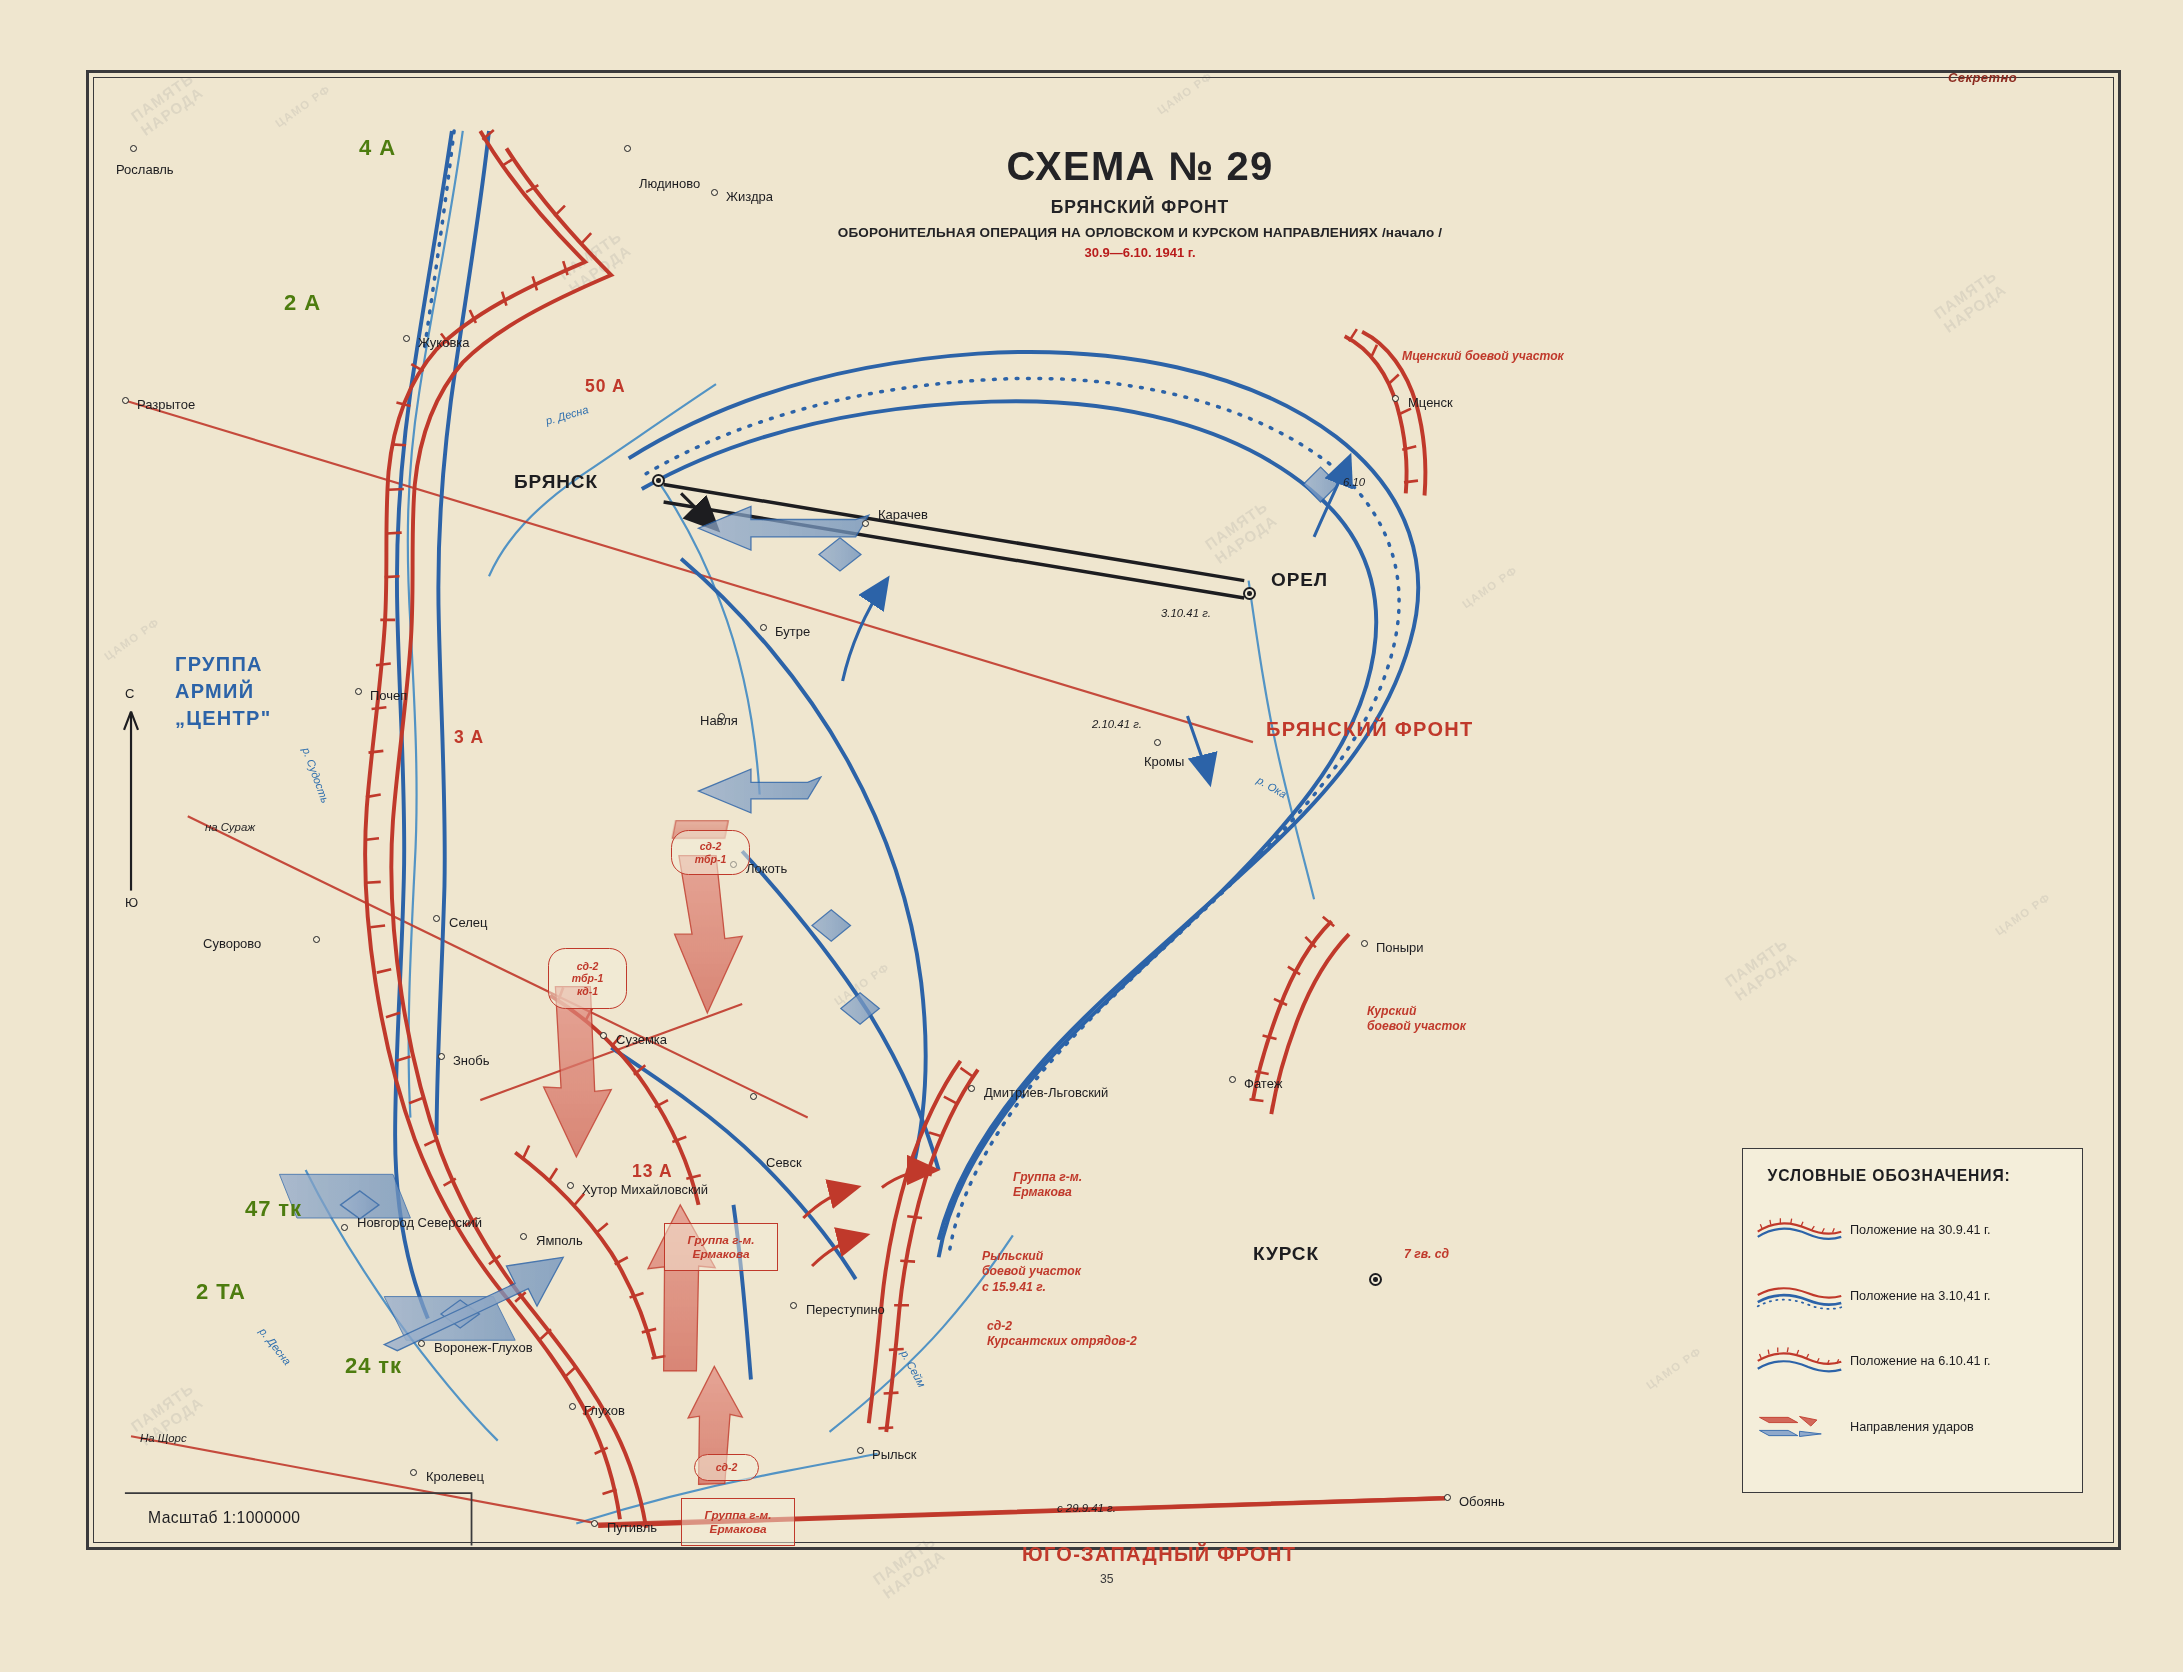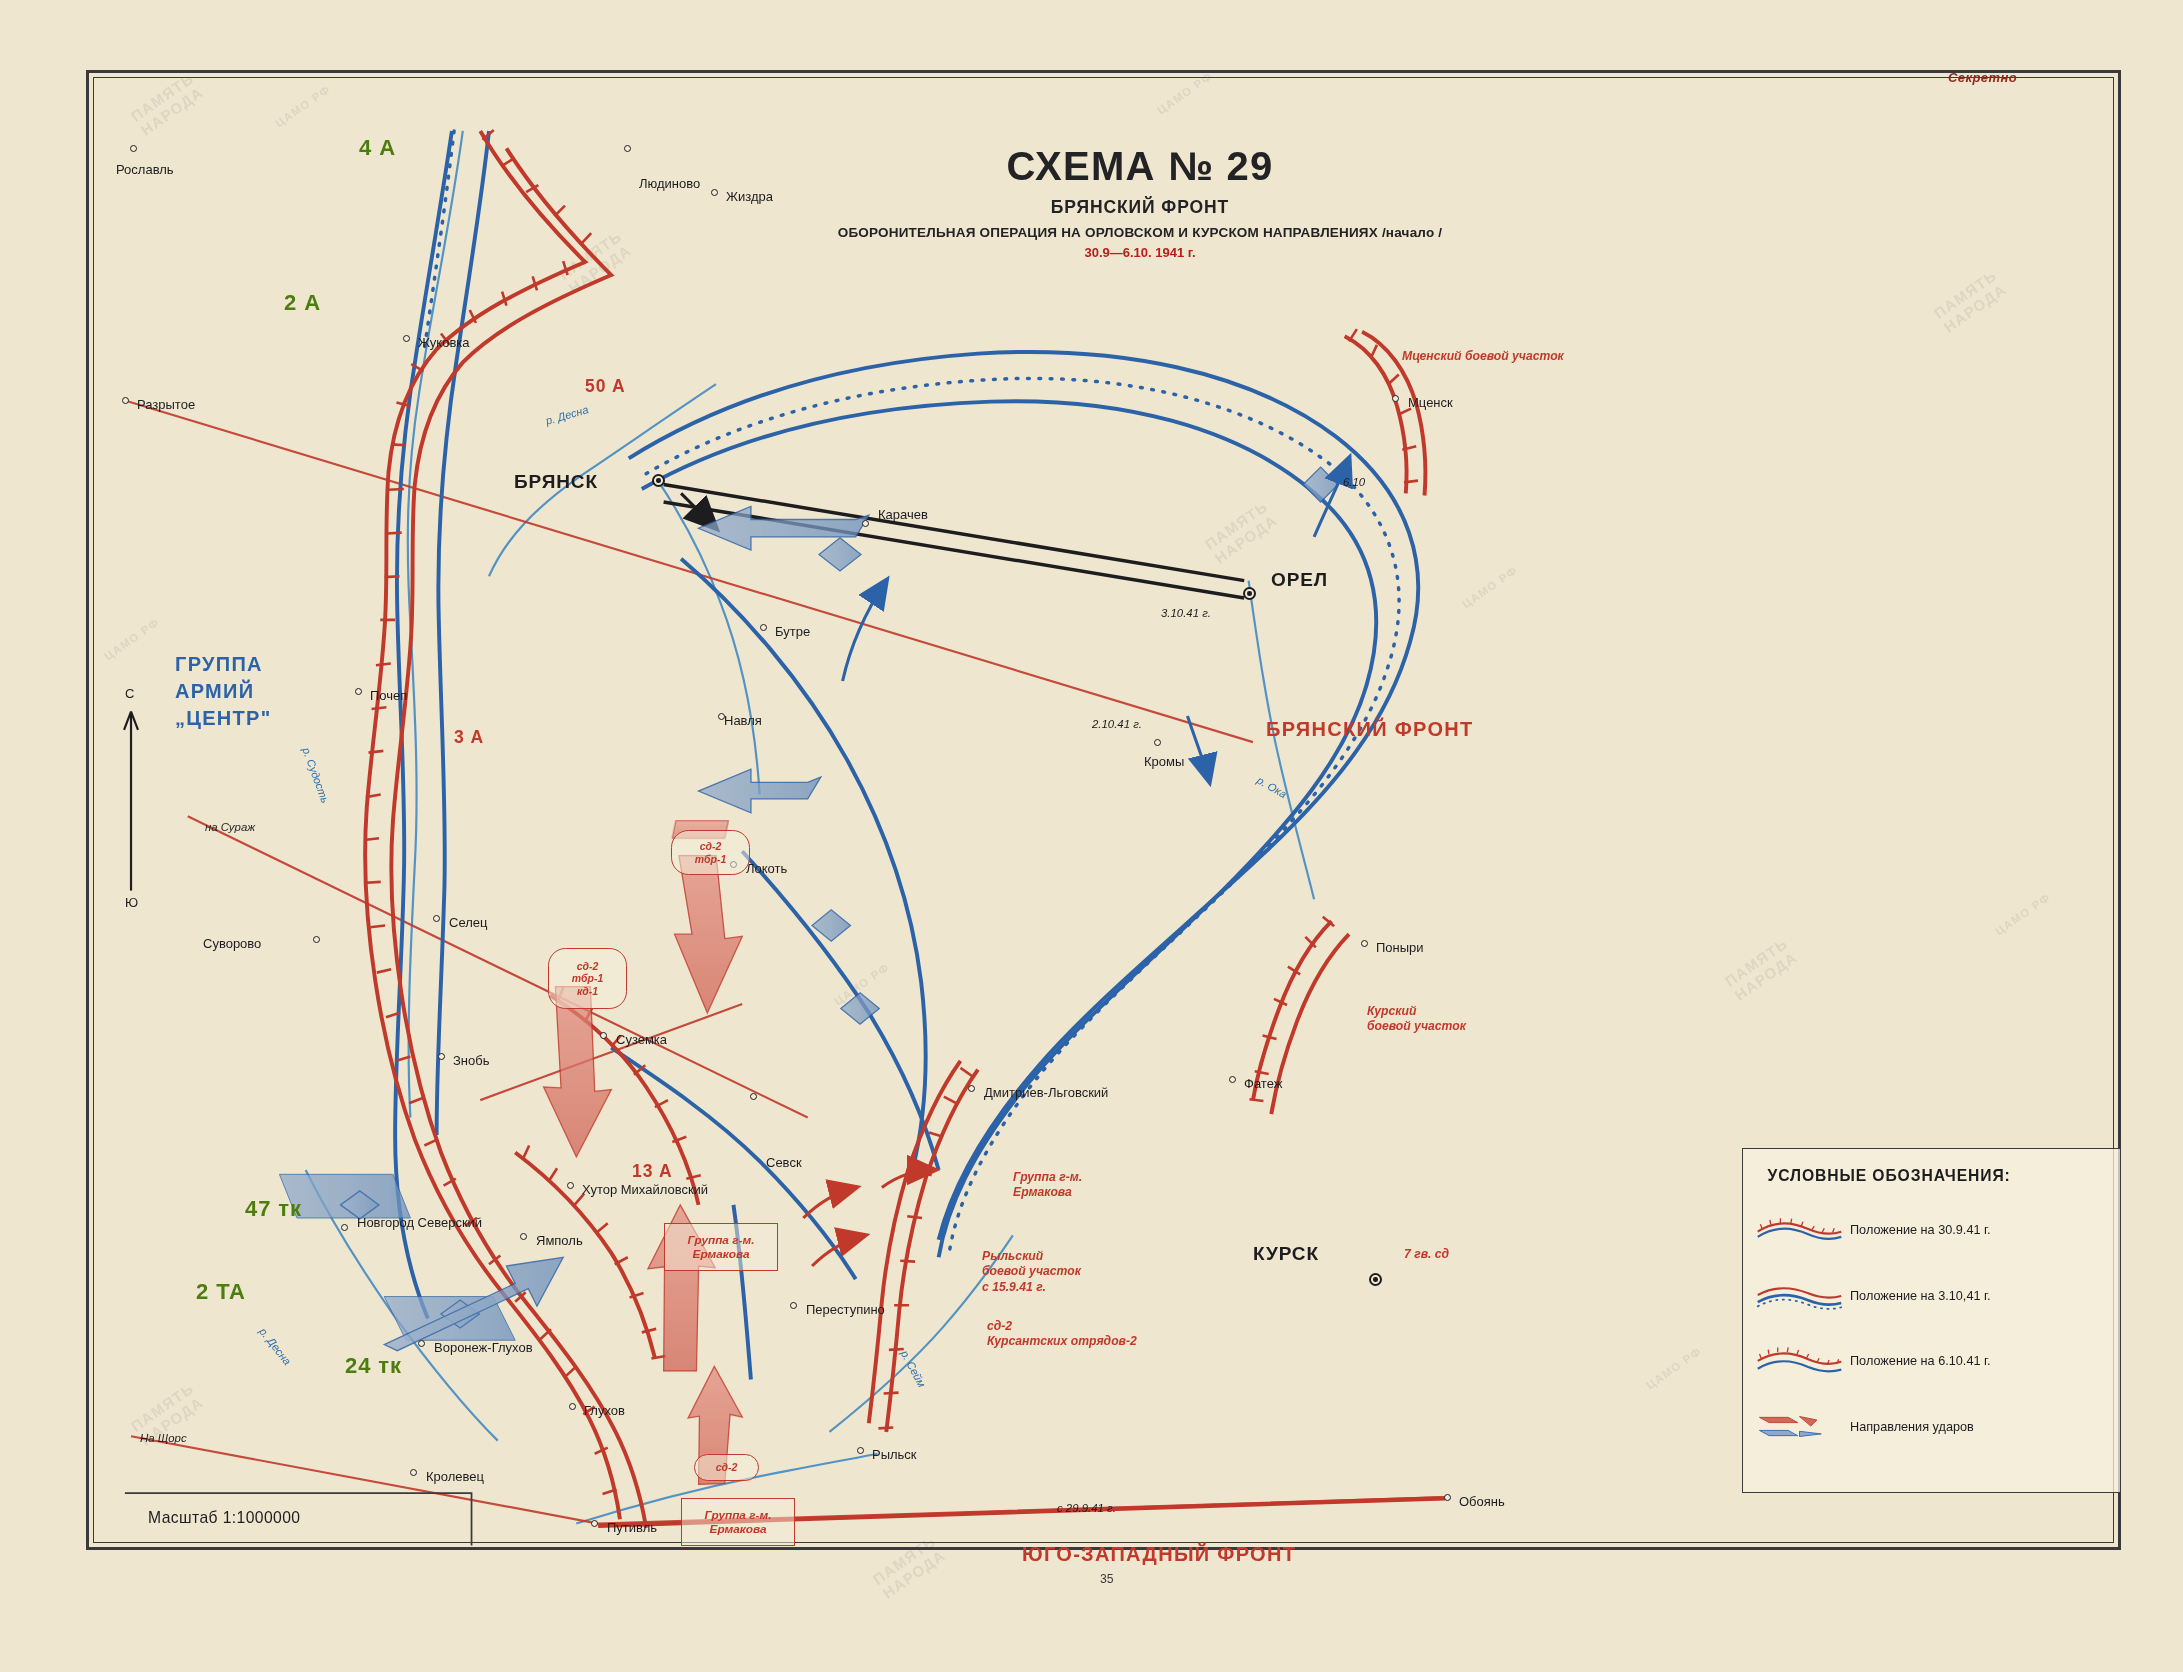--- a/index.html
+++ b/index.html
@@ -204,21 +204,21 @@
     font-weight: bold;
     font-size: 20px;
     letter-spacing: 1.3px;
     white-space: nowrap;
   }
   
   #legend {
     position: absolute;
     left: 1742px;
     top: 1148px;
-    width: 379px;
+    width: 341px;
     height: 345px;
     border: 1.7px solid #3a3a3c;
     background: rgba(246,240,222,0.75);
     box-sizing: border-box;
     text-decoration: underline;
   }
   .legend-row {
     position: absolute;
     left: 13px;
     width: 323px;
@@ -457,21 +457,21 @@
       <div class="abs city-label big" style="left: 514px; top: 471px;">БРЯНСК</div>
       <div class="abs city-dot" style="left: 862px; top: 520px;"></div>
       <div class="abs city-label" style="left: 878px; top: 507px;">Карачев</div>
       <div class="abs city-dot major" style="left: 1243px; top: 574px;"></div>
       <div class="abs city-label big" style="left: 1271px; top: 569px;">ОРЕЛ</div>
       <div class="abs city-dot" style="left: 760px; top: 624px;"></div>
       <div class="abs city-label" style="left: 775px; top: 624px;">Бутре</div>
       <div class="abs city-dot" style="left: 355px; top: 688px;"></div>
       <div class="abs city-label" style="left: 370px; top: 688px;">Почеп</div>
       <div class="abs city-dot" style="left: 718px; top: 713px;"></div>
-      <div class="abs city-label" style="left: 724px; top: 713px;">Навля</div>
+      <div class="abs city-label" style="left: 700px; top: 713px;">Навля</div>
       <div class="abs city-dot" style="left: 1154px; top: 739px;"></div>
       <div class="abs city-label" style="left: 1144px; top: 754px;">Кромы</div>
       <div class="abs city-dot" style="left: 730px; top: 861px;"></div>
       <div class="abs city-label" style="left: 746px; top: 861px;">Локоть</div>
       <div class="abs city-dot" style="left: 433px; top: 915px;"></div>
       <div class="abs city-label" style="left: 449px; top: 915px;">Селец</div>
       <div class="abs city-dot" style="left: 313px; top: 936px;"></div>
       <div class="abs city-label" style="left: 203px; top: 936px;">Суворово</div>
       <div class="abs city-dot" style="left: 1361px; top: 940px;"></div>
       <div class="abs city-label" style="left: 1376px; top: 940px;">Поныри</div>

